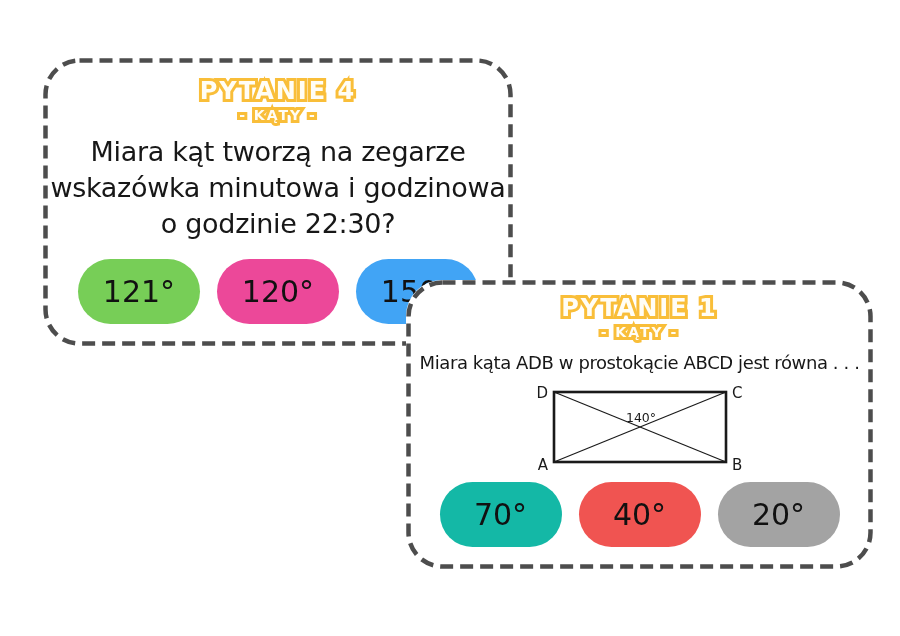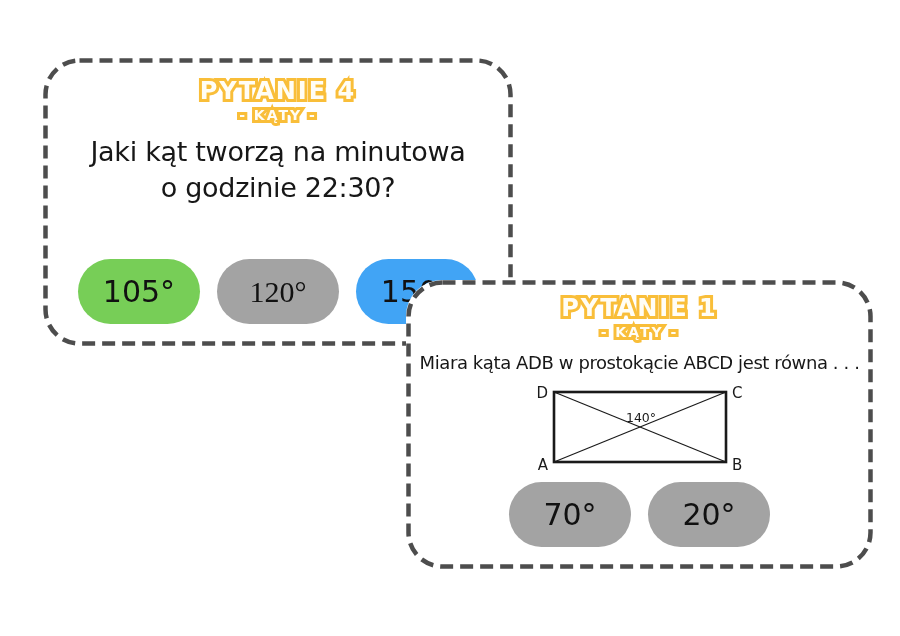--- a/index.html
+++ b/index.html
@@ -57,27 +57,28 @@
     <header class="bubble-title">
       <span class="stroke">PYTANIE 4</span>
       <span class="fill">PYTANIE 4</span>
     </header>
     <div class="bubble-sub">
       <span class="stroke">- KĄTY -</span>
       <span class="fill">- KĄTY -</span>
     </div>
 
     <div class="question q-large">
-      <div>Jaki kąt tworzą na minutowa</div>
+      <div>Miara kąt tworzą na zegarze</div>
+      <div>wskazówka minutowa i godzinowa</div>
       <div>o godzinie 22:30?</div>
     </div>
 
     <div class="answers">
-      <button class="pill" style="background: rgb(119, 206, 87);">105°</button>
-      <button class="pill" style="background: #a3a3a3; font-family: Liberation Serif, serif;">120°</button>
+      <button class="pill" style="background: rgb(119, 206, 87);">121°</button>
+      <button class="pill" style="background: #ec4899;">120°</button>
       <button class="pill" style="background: rgb(65, 164, 245);">150°</button>
     </div>
   </section>
 
   <section class="card" id="card2">
     <svg class="dash-border" width="467" height="289">
       <rect x="2.5" y="2.5" width="462" height="284" rx="34"></rect>
     </svg>
 
     <header class="bubble-title">
@@ -96,18 +97,19 @@
       <line x1="34" y1="84" x2="206" y2="14"></line>
       <line x1="34" y1="14" x2="206" y2="84"></line>
       <text class="vertex" x="28" y="20" text-anchor="end">D</text>
       <text class="vertex" x="212" y="20" text-anchor="start">C</text>
       <text class="vertex" x="28" y="92" text-anchor="end">A</text>
       <text class="vertex" x="212" y="92" text-anchor="start">B</text>
       <text class="angle" x="121" y="44" text-anchor="middle">140°</text>
     </svg>
 
     <div class="answers">
-      <button class="pill" style="background: #a3a3a3;">70°</button>
+      <button class="pill" style="background: #14b8a6;">70°</button>
+      <button class="pill" style="background: rgb(240, 84, 81);">40°</button>
       <button class="pill" style="background: #a3a3a3;">20°</button>
     </div>
   </section>
 
 </div>
 
 </body></html>

